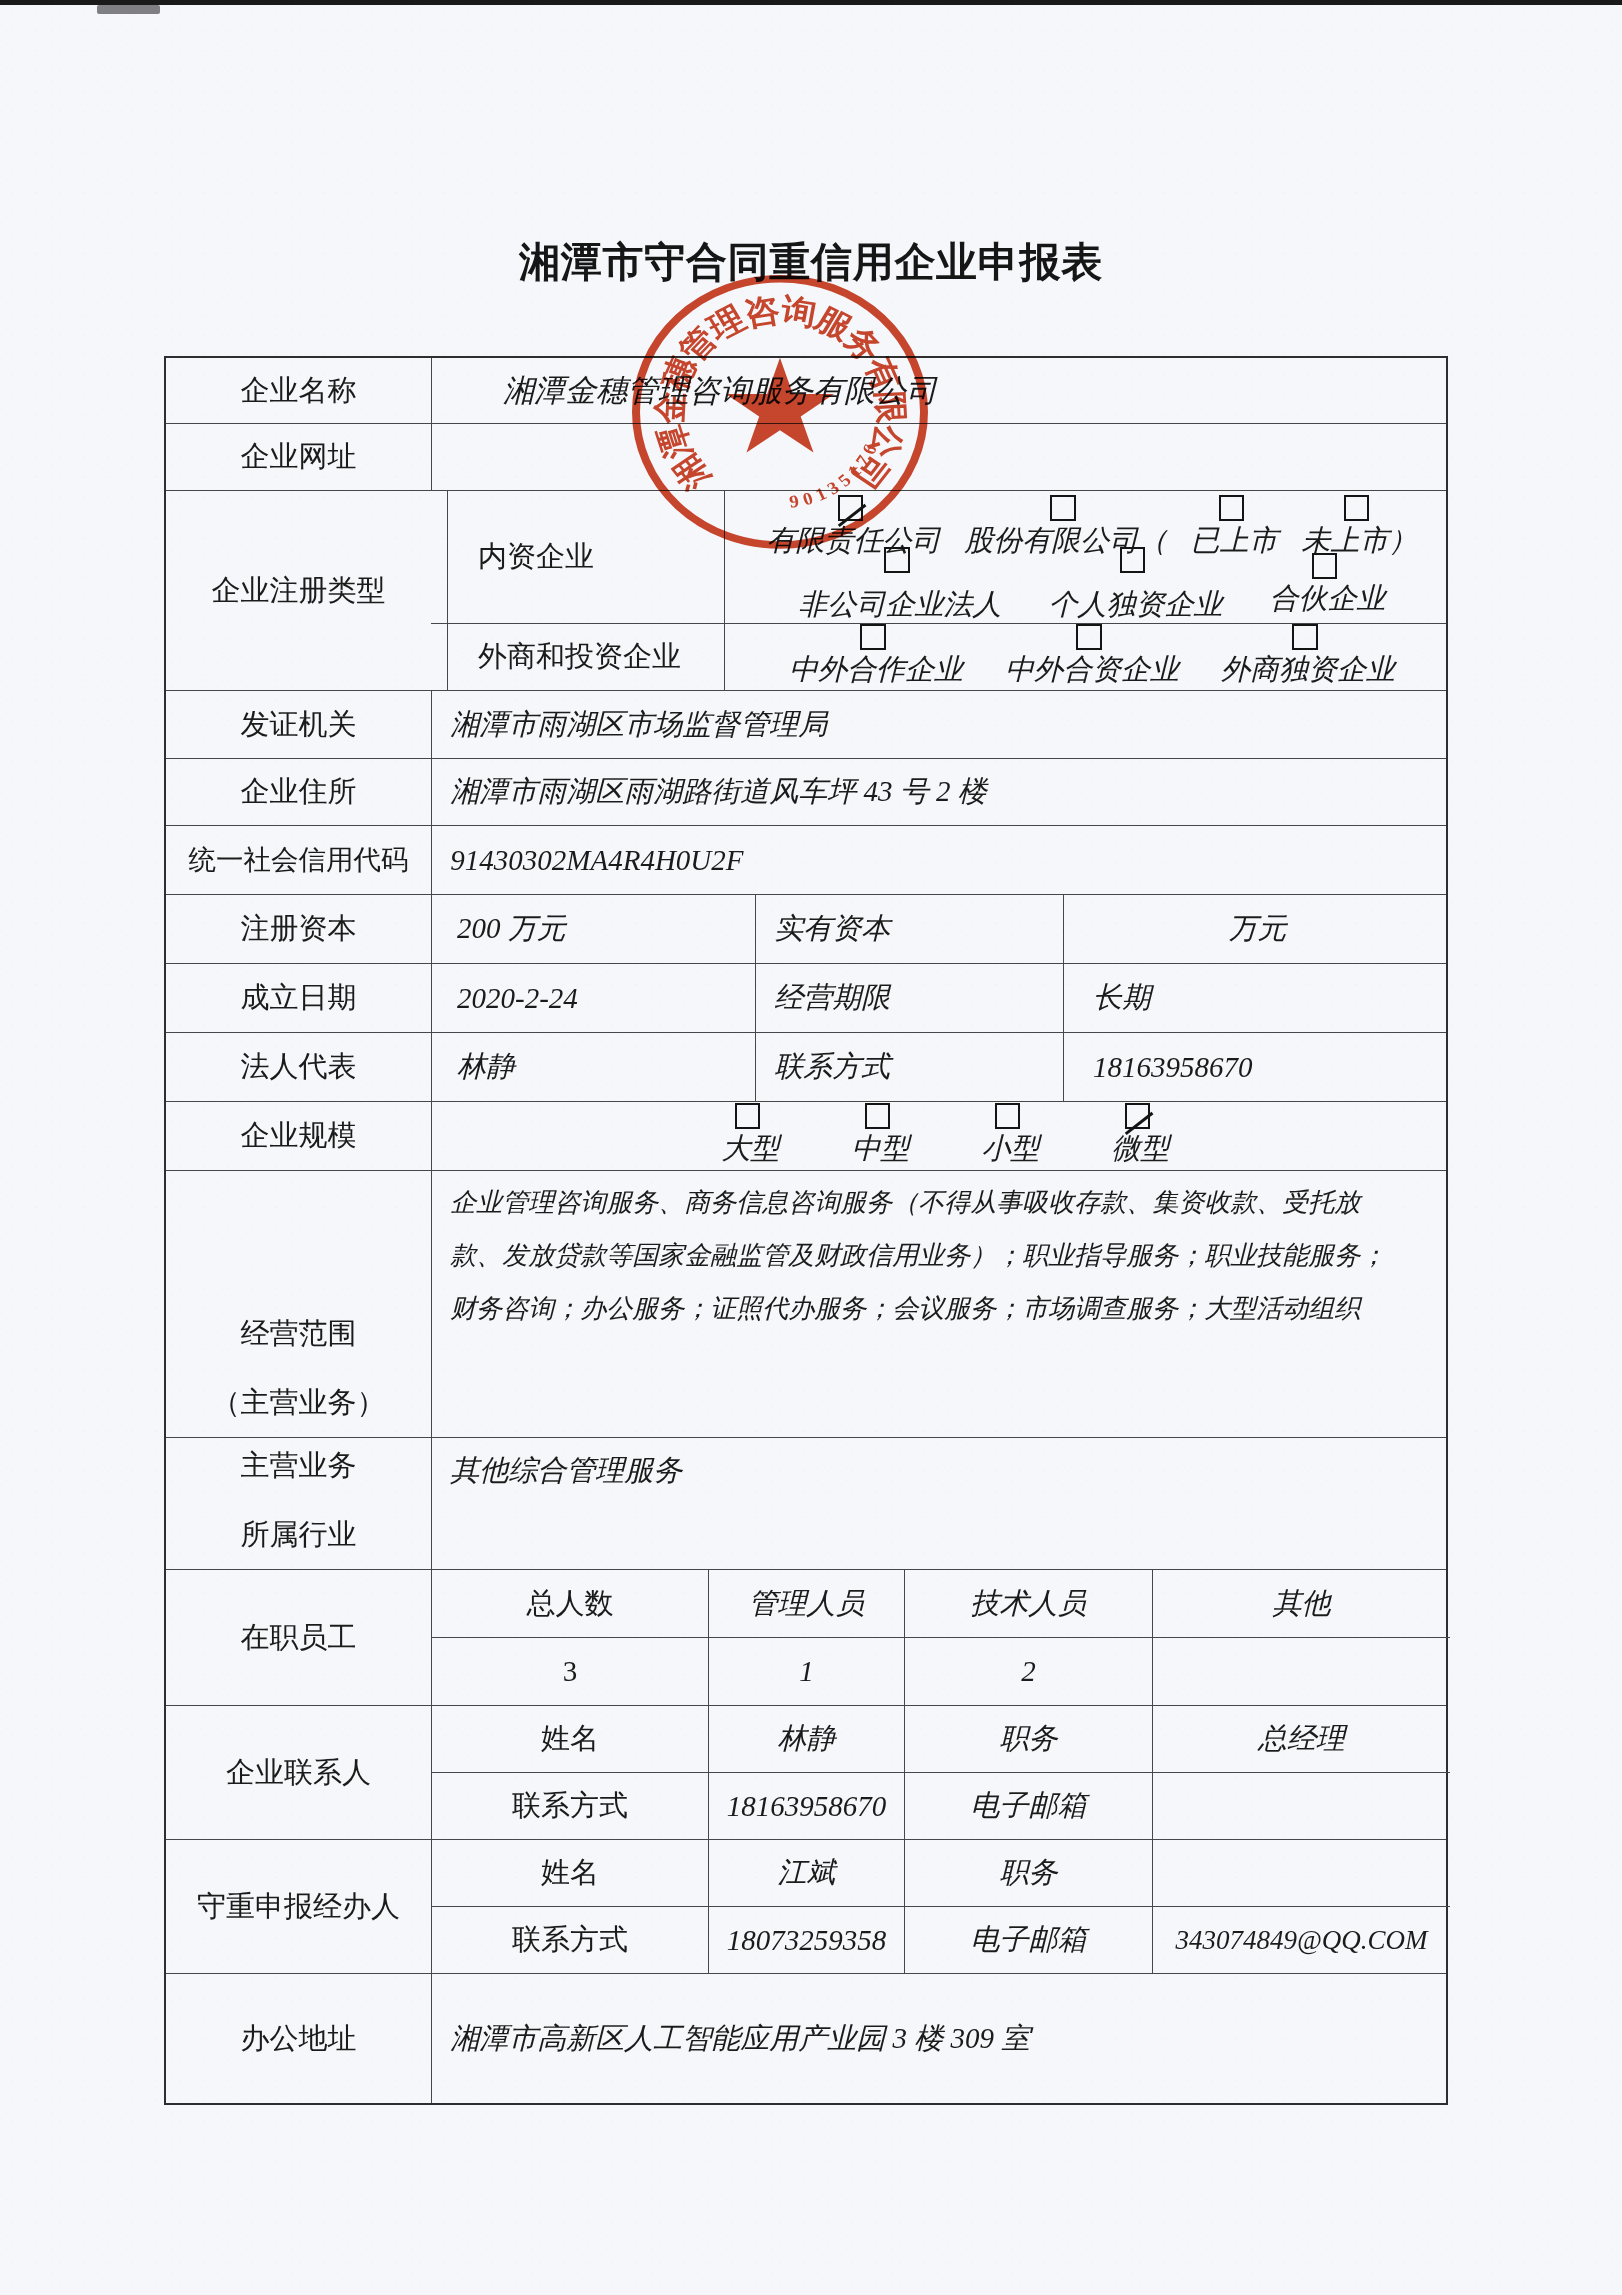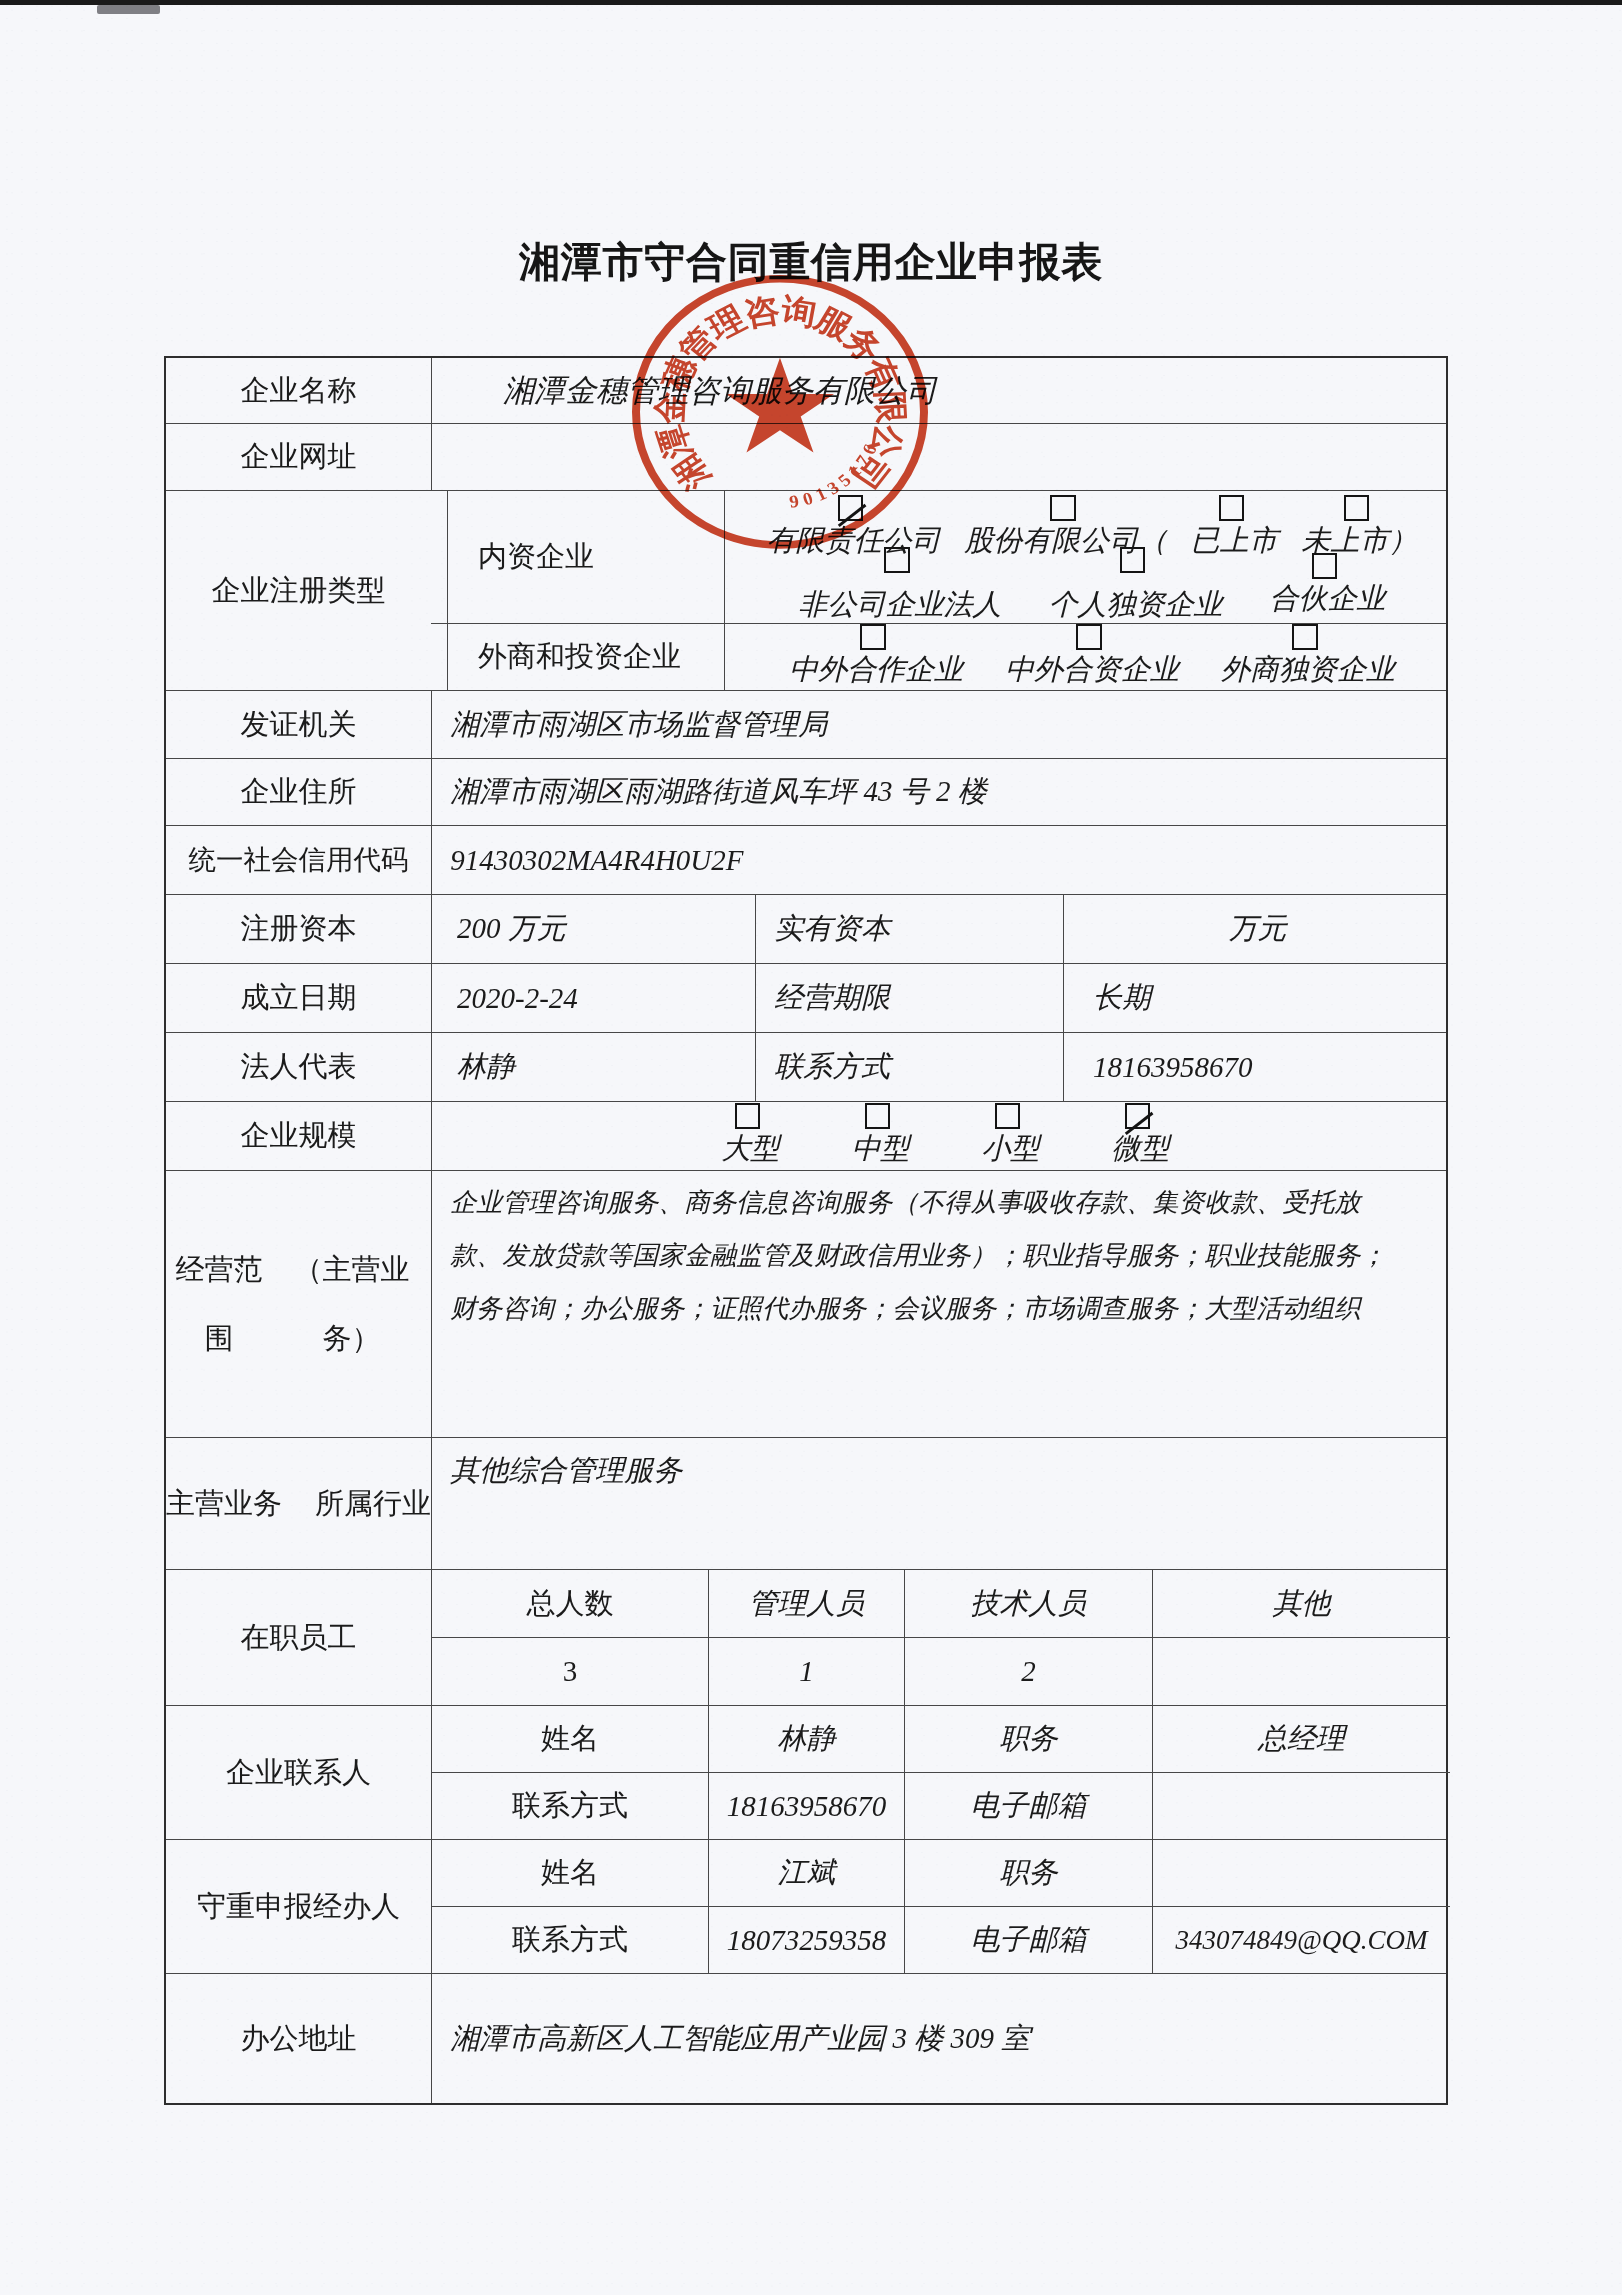--- a/index.html
+++ b/index.html
@@ -15,21 +15,21 @@
     font-family:"Liberation Sans","DejaVu Sans",sans-serif;font-weight:bold;
     font-size:41px;letter-spacing:0.7px;color:#161616;}
   
   .form{position:absolute;left:164px;top:356px;width:1284px;height:1749px;
     border:2px solid #2e2e2e;box-sizing:border-box;font-size:29px;}
   .r{display:flex;box-sizing:border-box;}
   .r + .r{border-top:1.3px solid #474747;}
   .c{box-sizing:border-box;display:flex;align-items:center;overflow:hidden;}
   .c + .c{border-left:1.3px solid #474747;font-style:italic;}
   .lab{width:265px;flex:none;justify-content:center;text-align:center;}
-  .lab2{flex-direction:row;justify-content:space-between;line-height:69px;}
+  .lab2{flex-direction:column;justify-content:flex-end;line-height:69px;}
   .val{flex:1;padding-left:18.3px;}
   .c4a{width:324px;flex:none;padding-left:25px;text-align:right;}
   .c4b{width:308px;flex:none;padding-left:18.3px;}
   .c4c{width:388px;flex:none;padding-left:29px;}
   .c4c.ctr{justify-content:center;padding-left:0;}
   .c5a{width:277px;flex:none;justify-content:center;}
   .c5b{width:196px;flex:none;justify-content:center;}
   .c5c{width:248px;flex:none;justify-content:center;}
   .c5d{width:298px;flex:none;justify-content:center;}
   .sub{flex:1;display:flex;flex-direction:column;}

